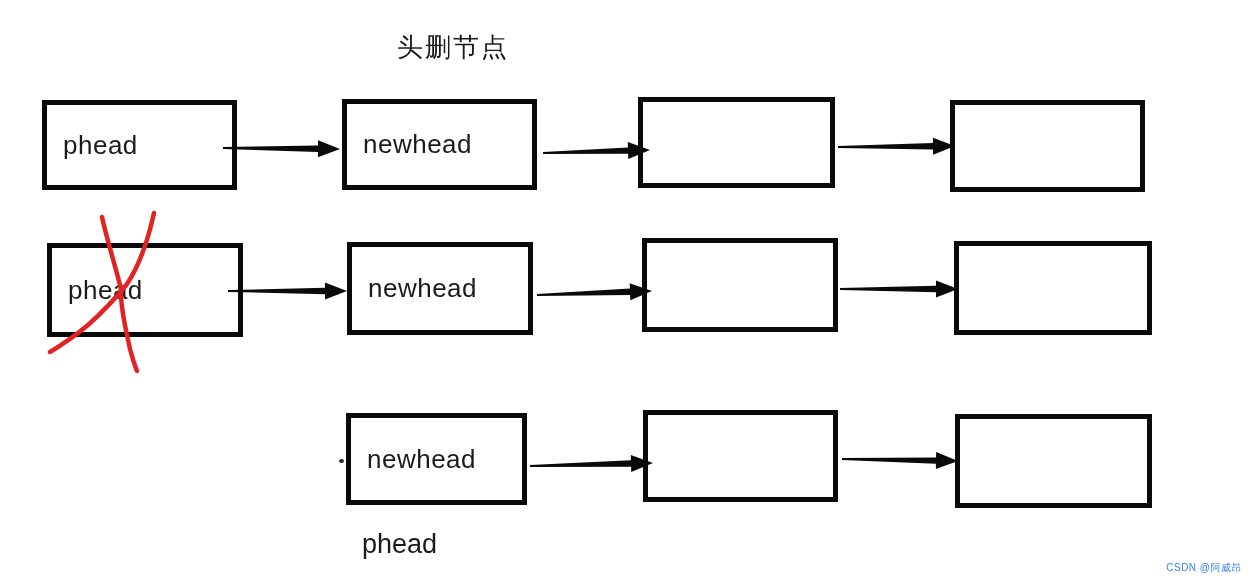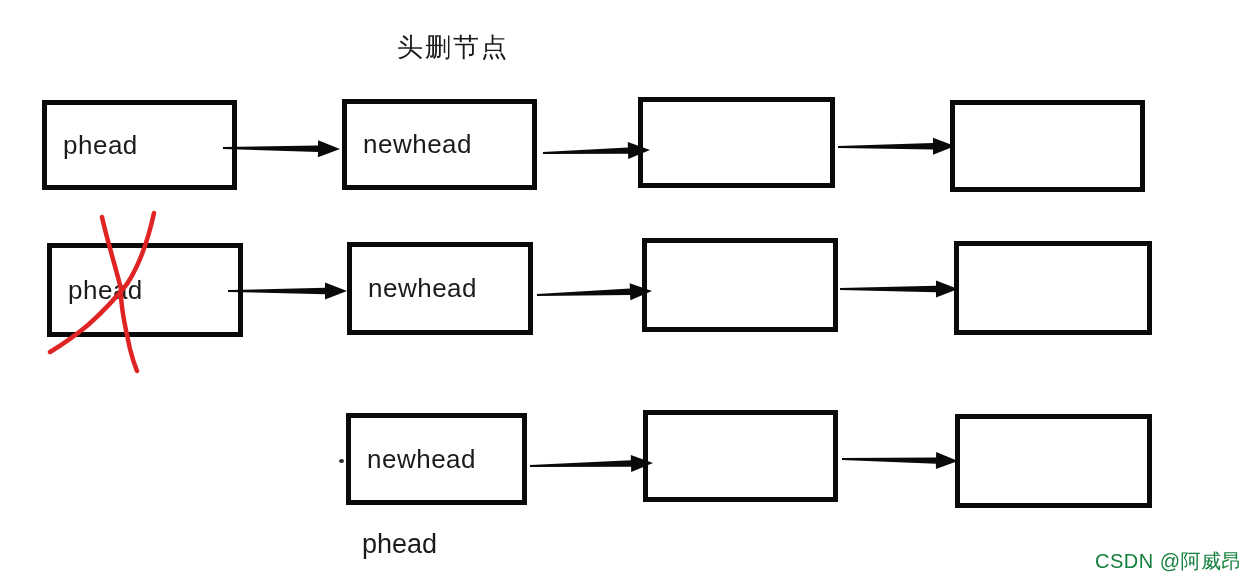--- a/index.html
+++ b/index.html
@@ -39,22 +39,22 @@
     position: absolute;
     left: 362px;
     top: 529px;
     font-size: 27px;
     color: #1b1b1b;
   }
   .watermark {
     position: absolute;
     right: 10px;
     bottom: 4px;
-    font-size: 20px;
-    color: #15803d;
+    font-size: 10px;
+    color: #3b82f6;
     letter-spacing: 0.5px;
   }
   .stray-dot {
     position: absolute;
     left: 339px;
     top: 459px;
     width: 5px;
     height: 4px;
     background: #2a2a2a;
     border-radius: 50%;

